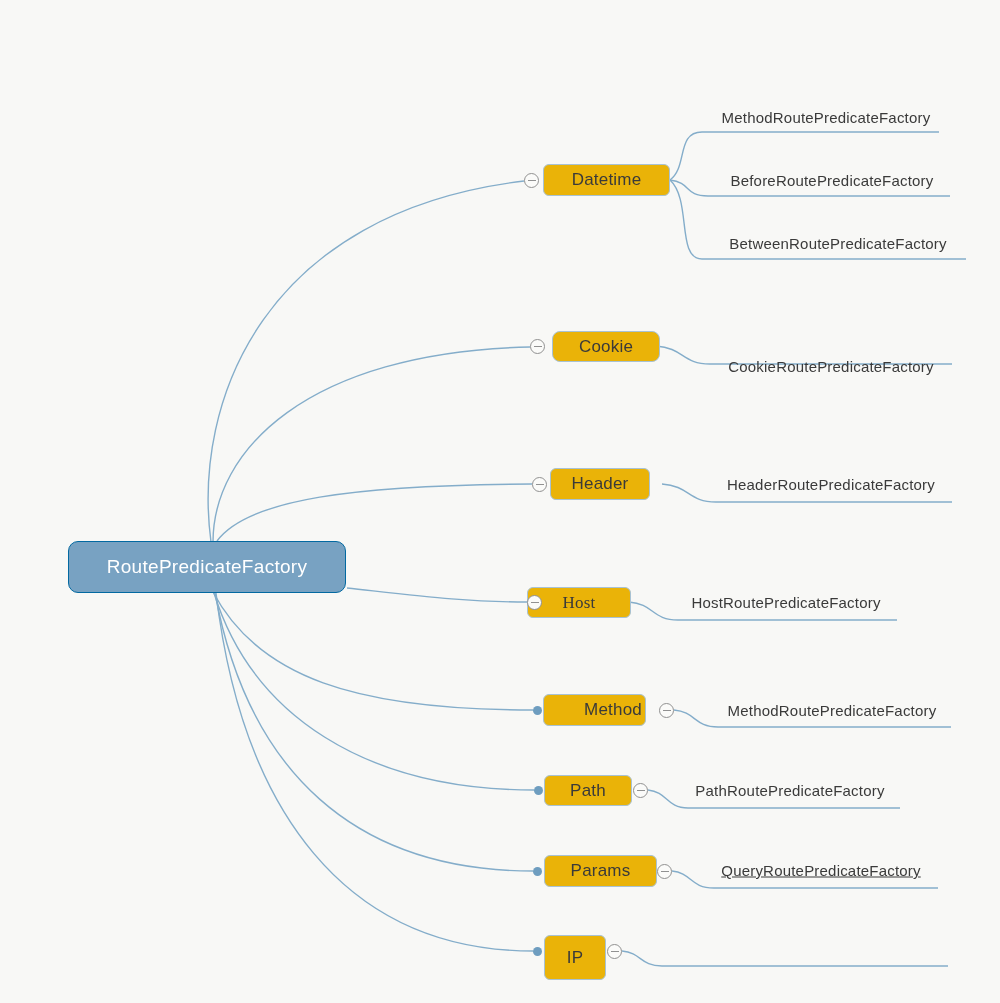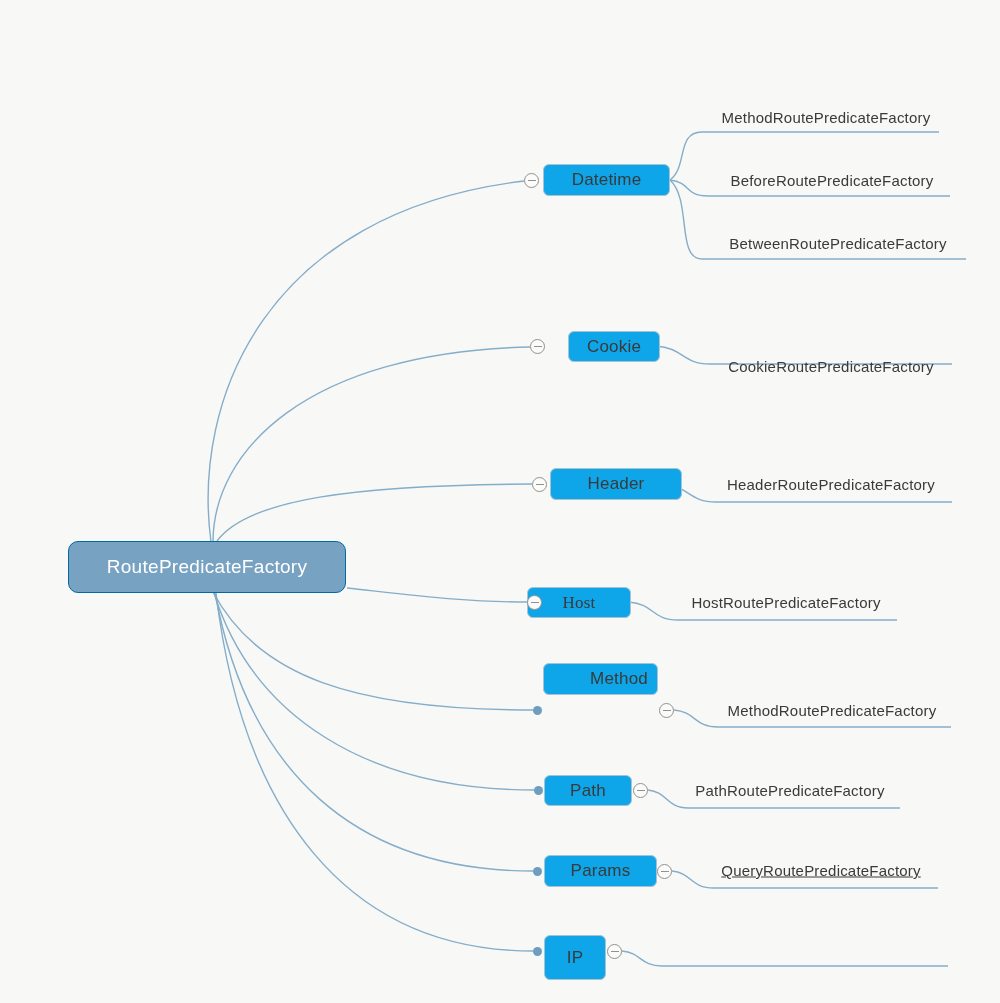--- a/index.html
+++ b/index.html
@@ -20,21 +20,21 @@
     border-radius:10px;
     color:#ffffff;
     font-size:19px;
     letter-spacing:0.3px;
     box-sizing:border-box;
     cursor:default;
   }
   .topic{
     position:absolute;
     display:flex;align-items:center;justify-content:center;
-    background:#0ea5e9;
+    background:#eab308;
     border:1.5px solid #a8c2d4;
     border-radius:6px;
     color:#3a3a3a;
     font-size:17px;
     letter-spacing:0.2px;
     box-sizing:border-box;
     cursor:default;
   }
   .leaf-label{
     position:absolute;
@@ -90,24 +90,24 @@
     <path d="M629,602 C654,604 652,620 678,620 L897,620"></path>
     <path d="M674,710 C696,712 694,727 718,727 L951,727"></path>
     <path d="M648,790 C668,792 666,808 688,808 L900,808"></path>
     <path d="M672,871 C692,873 690,888 714,888 L938,888"></path>
     <path d="M622,951 C642,953 640,966 662,966 L948,966"></path>
   </svg>
 
   <div class="topic-root" style="left:68px;top:541px;width:278px;height:52px;">RoutePredicateFactory</div>
 
   <div class="topic" style="left:543px;top:164px;width:127px;height:32px;">Datetime</div>
-  <div class="topic" style="left:568px;top:331px;width:92px;height:31px;">Cookie</div>
-  <div class="topic" style="left:550px;top:468px;width:132px;height:32px;">Header</div>
+  <div class="topic" style="left:552px;top:331px;width:108px;height:31px;border-radius:8px;">Cookie</div>
+  <div class="topic" style="left:550px;top:468px;width:100px;height:32px;">Header</div>
   <div class="topic" style="left:527px;top:587px;width:104px;height:31px;font-family:Liberation Serif, serif;">Host</div>
-  <div class="topic" style="left:543px;top:663px;width:115px;height:32px;padding-left:37px;">Method</div>
+  <div class="topic" style="left:543px;top:694px;width:103px;height:32px;padding-left:37px;">Method</div>
   <div class="topic" style="left:544px;top:775px;width:88px;height:31px;">Path</div>
   <div class="topic" style="left:544px;top:855px;width:113px;height:32px;">Params</div>
   <div class="topic" style="left:544px;top:935px;width:62px;height:45px;">IP</div>
 
   <div class="toggle" style="left:524px;top:173px;">
     <div class="minus"></div>
     </div>
   <div class="toggle" style="left:530px;top:339px;">
     <div class="minus"></div>
     </div>

